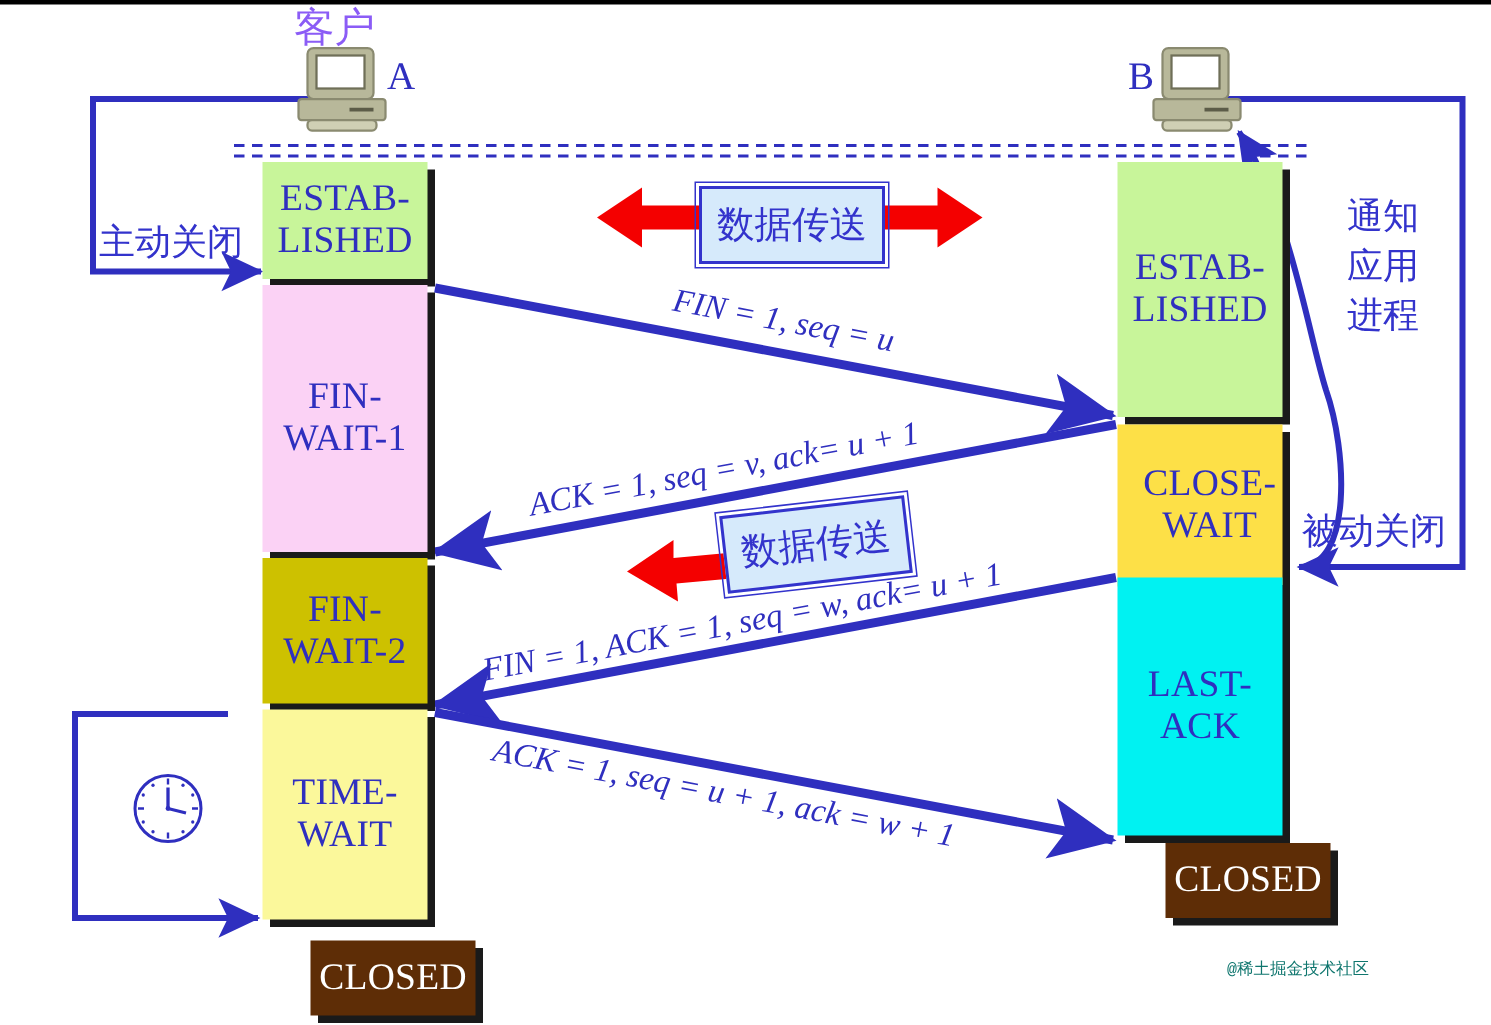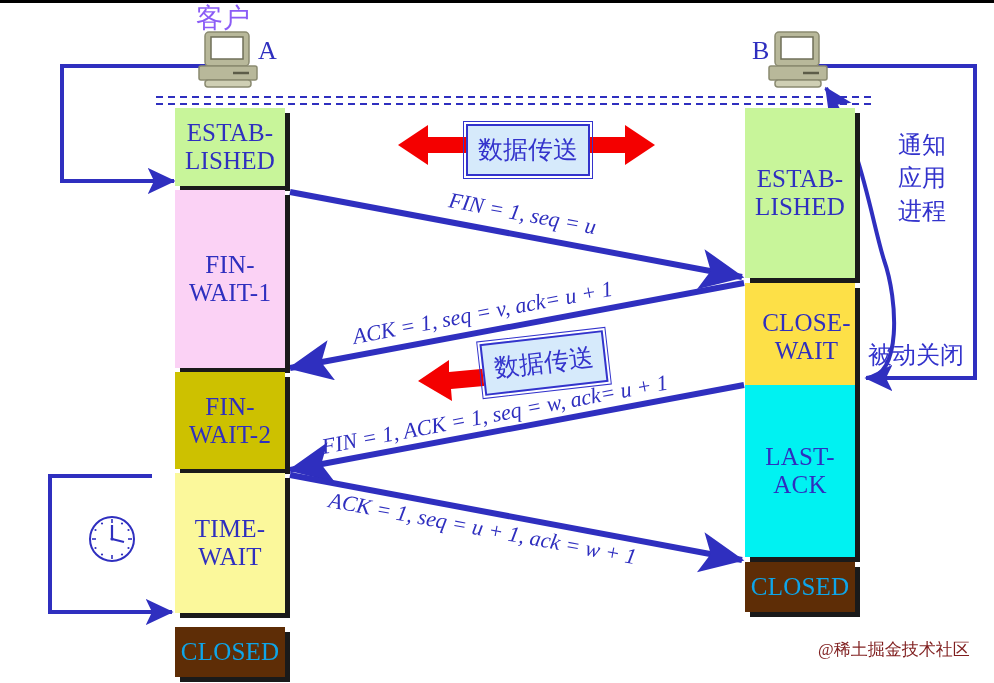--- a/index.html
+++ b/index.html
@@ -21,21 +21,21 @@
     box-shadow:5px 5px 0 0 #1a1a1a;
     display:flex;flex-direction:column;
     align-items:center;justify-content:center;
     color:#2f2fbf;
     font-family:Liberation Serif, serif;
     font-size:25px;line-height:1.12;
     letter-spacing:0.2px;
     white-space:nowrap;
   }
   .state span{display:block;}
-  .state.closed{color:#0ea5e9;}
+  .state.closed{color:#ffffff;margin-left:32px;}
 
   
   .host-title{
     position:absolute;z-index:4;color:#8b5cf6;
     font-family:"Liberation Sans", sans-serif;
     font-size:27px;font-weight:400;white-space:nowrap;
   }
   .host-letter{
     position:absolute;z-index:4;color:#2f2fbf;
     font-family:"Liberation Serif", serif;
@@ -83,23 +83,23 @@
     font-family:"Liberation Serif", serif;
     font-style:italic;
     font-size:22px;
     white-space:nowrap;
     transform-origin:left center;
   }
 
   
   .watermark{
     position:absolute;z-index:6;
-    color:#7f1d1d;
-    font-family:Liberation Serif, serif;
-    font-size:17px;white-space:nowrap;
+    color:#0f766e;
+    font-family:Liberation Mono, monospace;
+    font-size:11px;white-space:nowrap;
   }
 </style>
 </head>
 <body>
 
 <div id="stage">
 
   <div class="border-top"></div>
 
   <svg class="layer under" viewBox="0 0 994 683">
@@ -218,20 +218,21 @@
 
   <div class="state" style="left:745px;top:385px;width:110px;height:172px;background:#00f2f2;">
     <span>LAST-</span>
     <span>ACK</span>
   </div>
 
   <div class="state closed" style="left:745px;top:562px;width:110px;height:50px;background:#5e2d06;">
     <span>CLOSED</span>
   </div>
 
+  <div class="cn" style="left:66px;top:147px;">主动关闭</div>
 
   <div class="cn" style="left:868px;top:340px;">被动关闭</div>
 
   <div class="cn" style="left:898px;top:130px;">通知</div>
   <div class="cn" style="left:898px;top:163px;">应用</div>
   <div class="cn" style="left:898px;top:196px;">进程</div>
 
 
   <div class="pc" style="left:85px;top:512px;">
     <svg width="54" height="54" viewBox="0 0 54 54">

